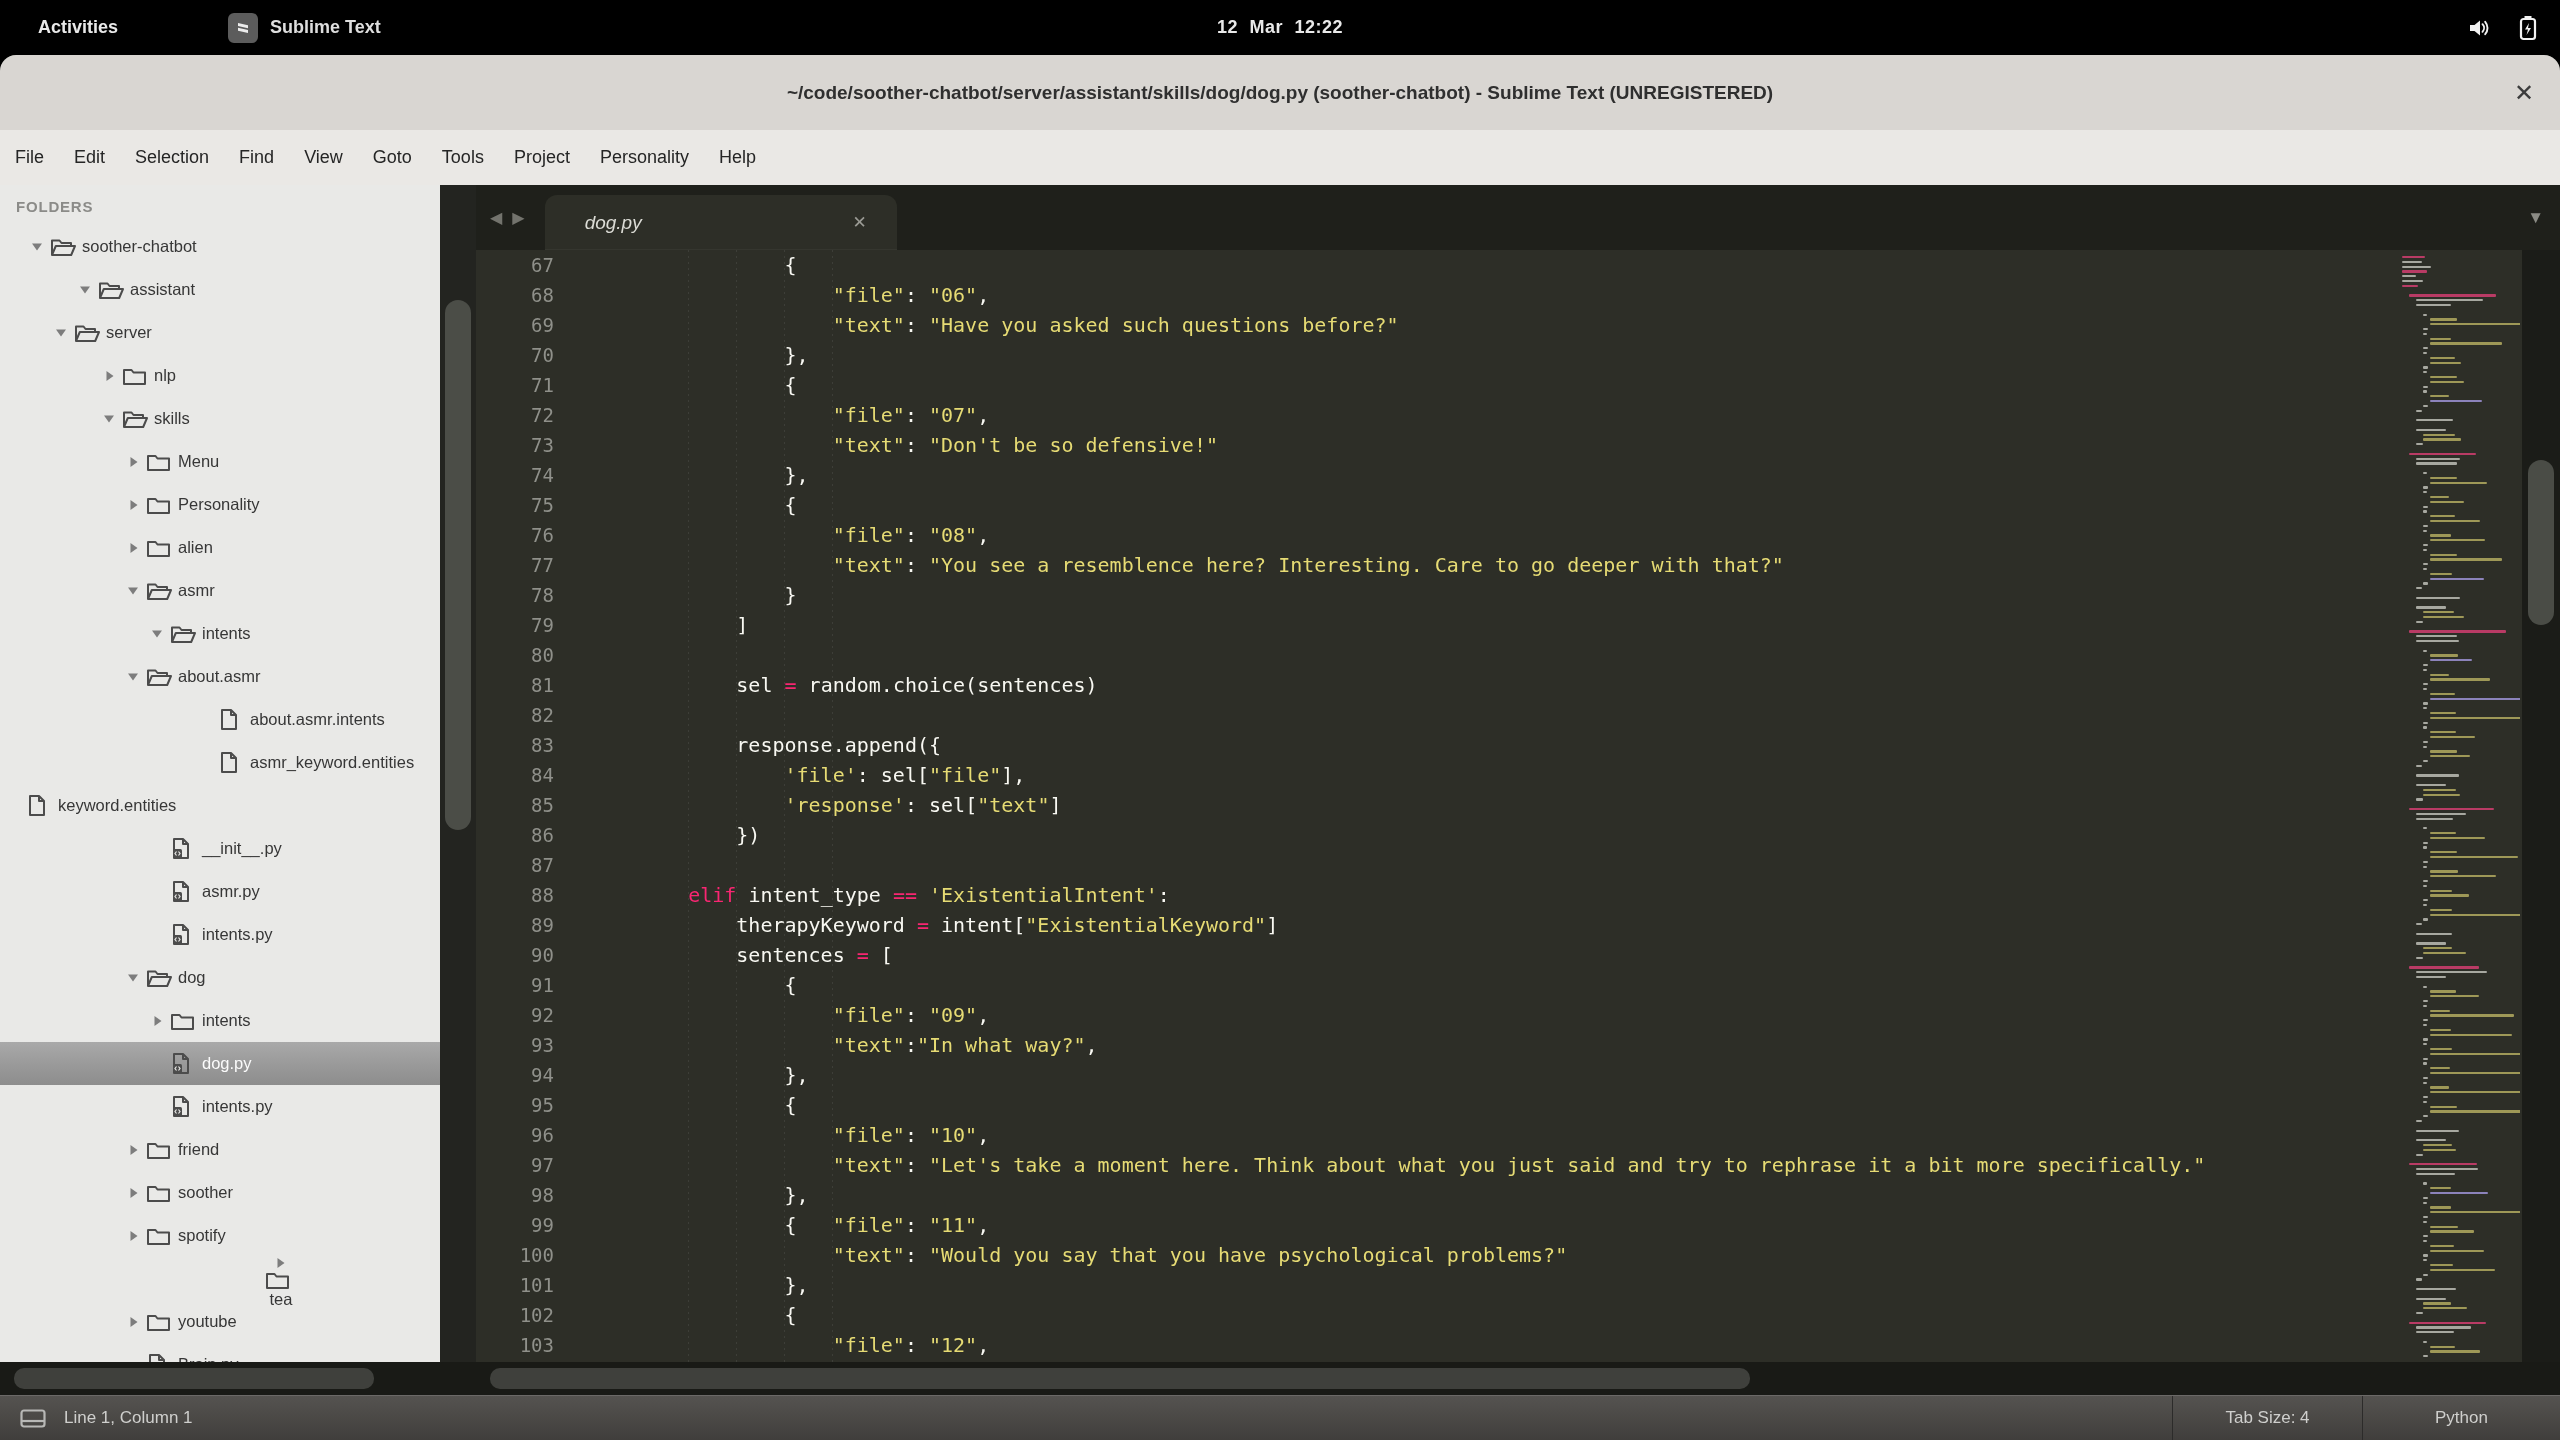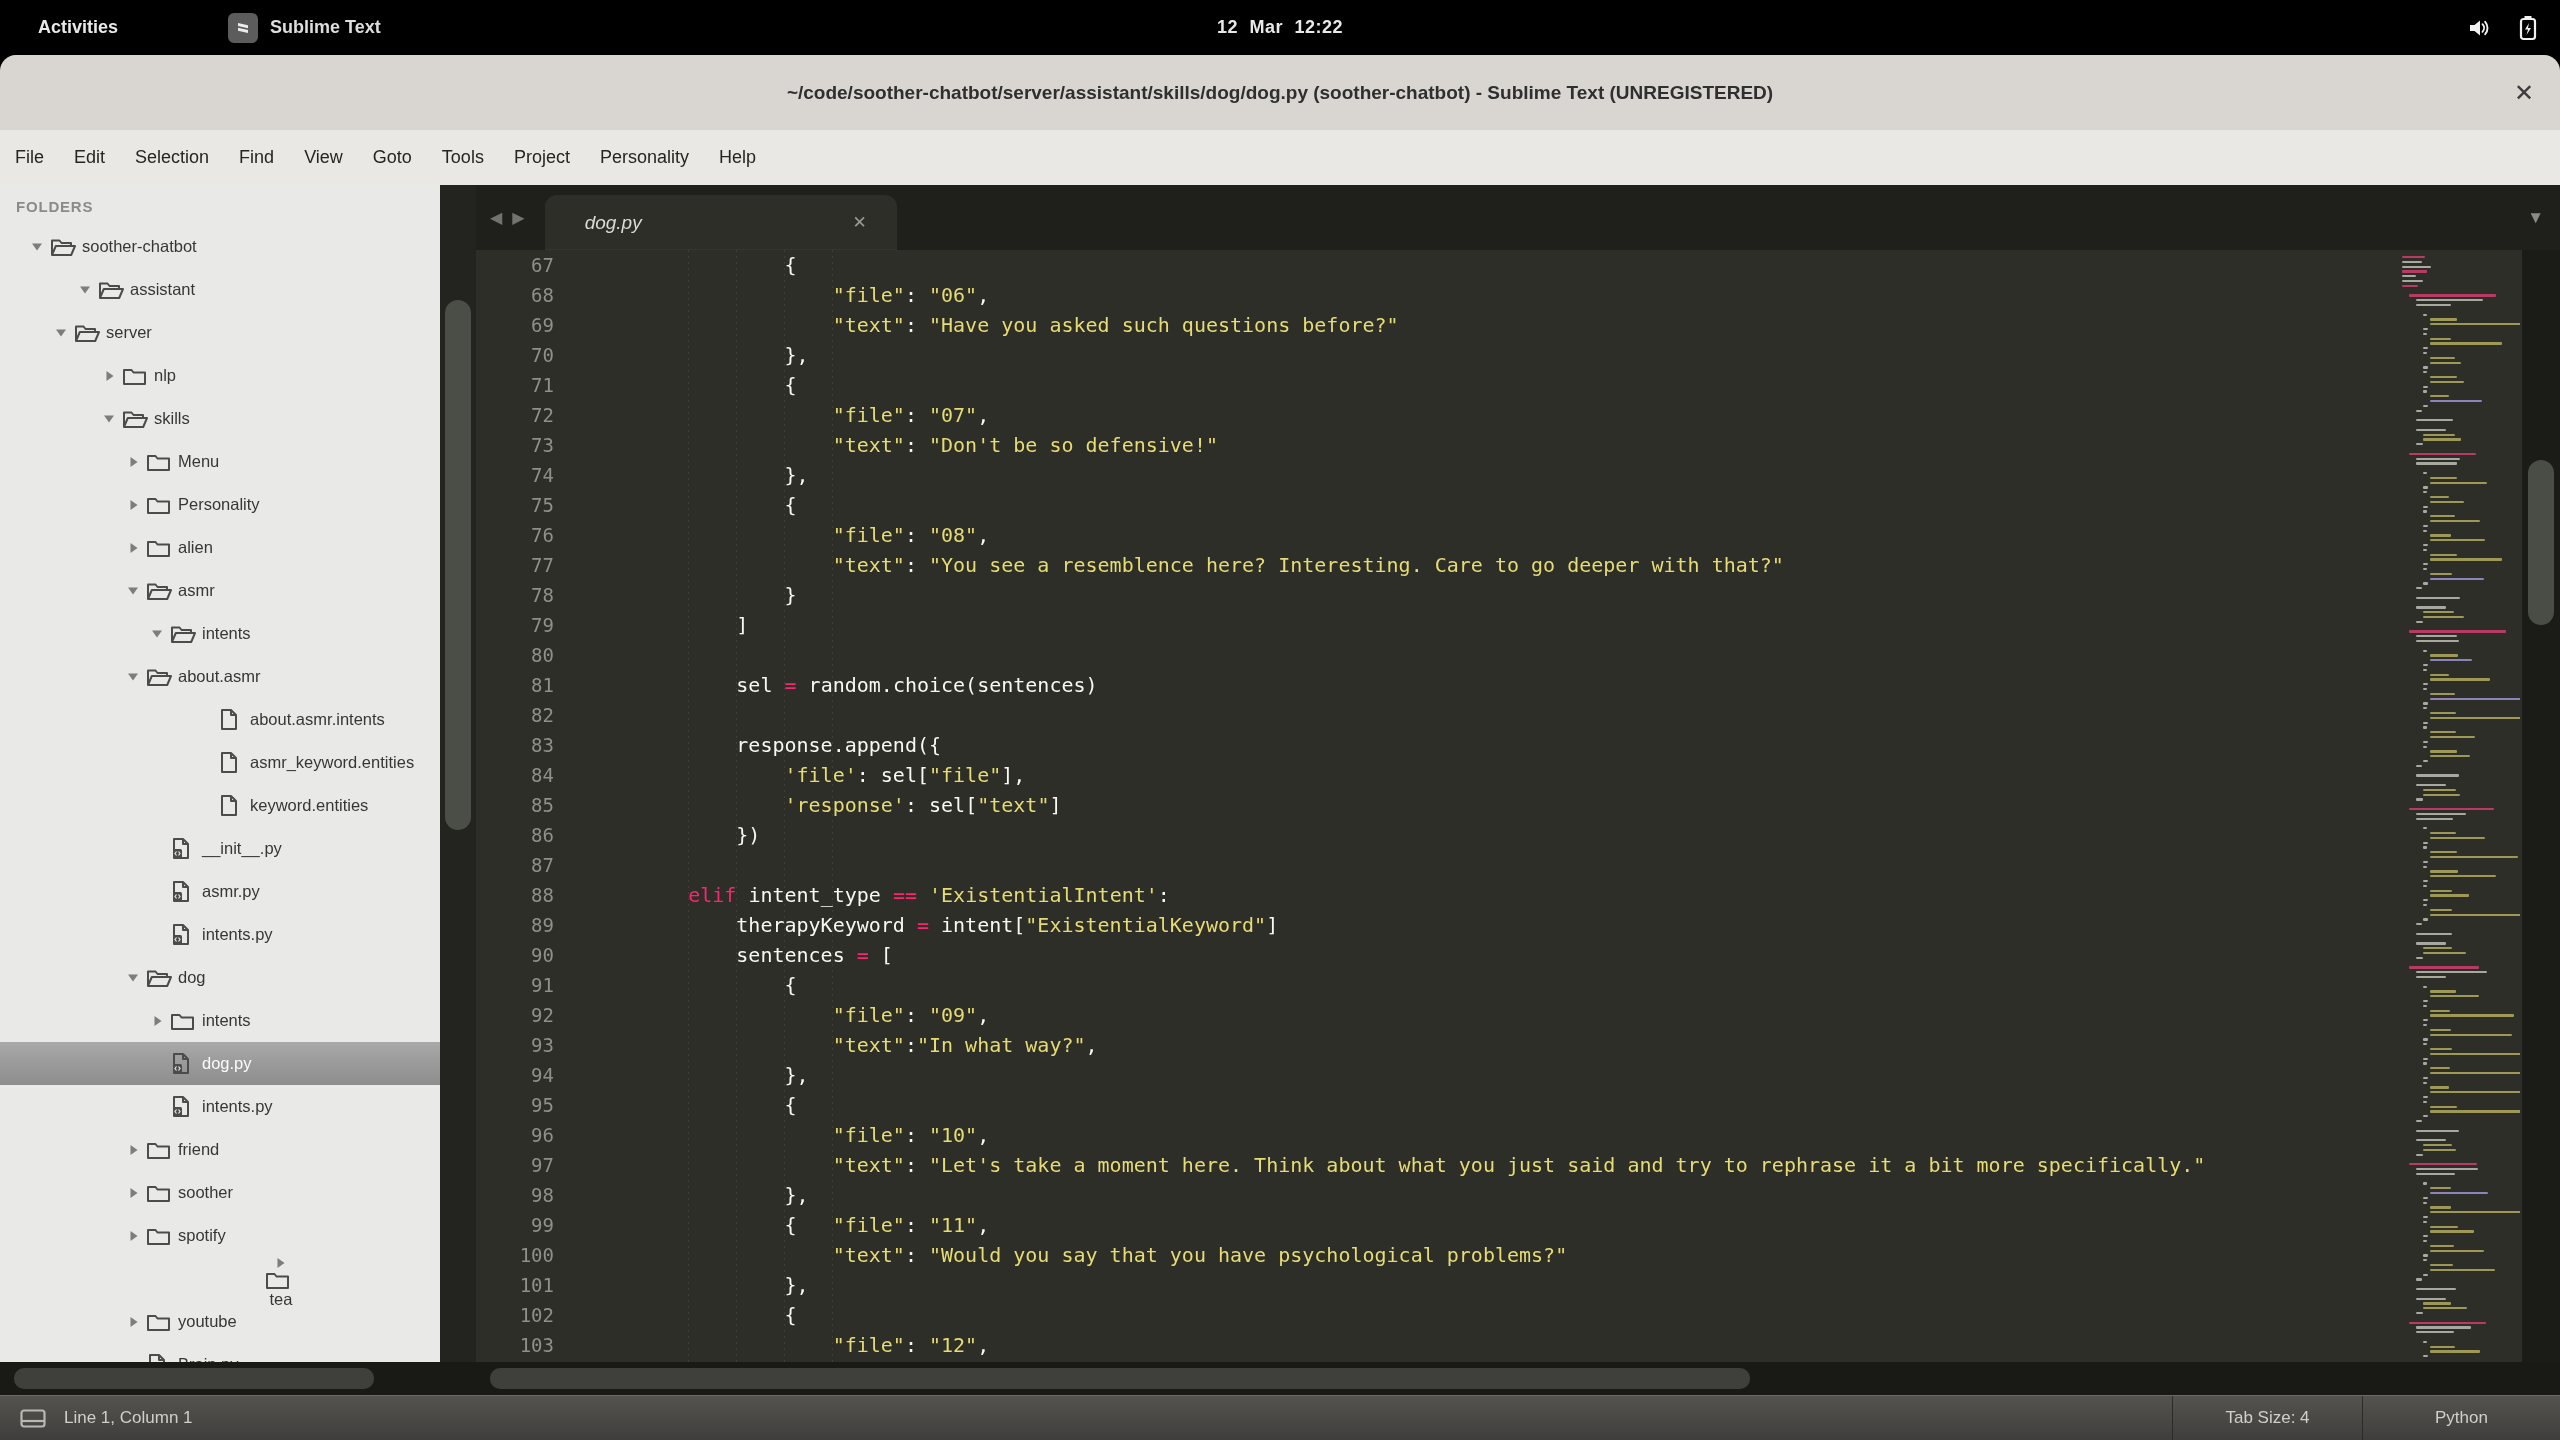--- a/index.html
+++ b/index.html
@@ -295,21 +295,21 @@
             <div class="trow" style="padding-left: 192px;">
               <span class="arr"></span>
               <span class="ticon">
                 <svg width="21" height="23" viewBox="0 0 21 23">
                   <path d="M4 2 h9 l5 5 v14 H4 Z" fill="none" stroke="#4c4c4c" stroke-width="2" stroke-linejoin="round"></path>
                   <path d="M13 2 v5 h5" fill="none" stroke="#4c4c4c" stroke-width="2" stroke-linejoin="round"></path>
                 </svg>
               </span>
               <span class="tlabel">asmr_keyword.entities</span>
             </div>
-            <div class="trow" style="padding-left: 192px;">
+            <div class="trow" style="">
               <span class="arr"></span>
               <span class="ticon">
                 <svg width="21" height="23" viewBox="0 0 21 23">
                   <path d="M4 2 h9 l5 5 v14 H4 Z" fill="none" stroke="#4c4c4c" stroke-width="2" stroke-linejoin="round"></path>
                   <path d="M13 2 v5 h5" fill="none" stroke="#4c4c4c" stroke-width="2" stroke-linejoin="round"></path>
                 </svg>
               </span>
               <span class="tlabel">keyword.entities</span>
             </div>
             <div class="trow" style="padding-left: 144px;">

